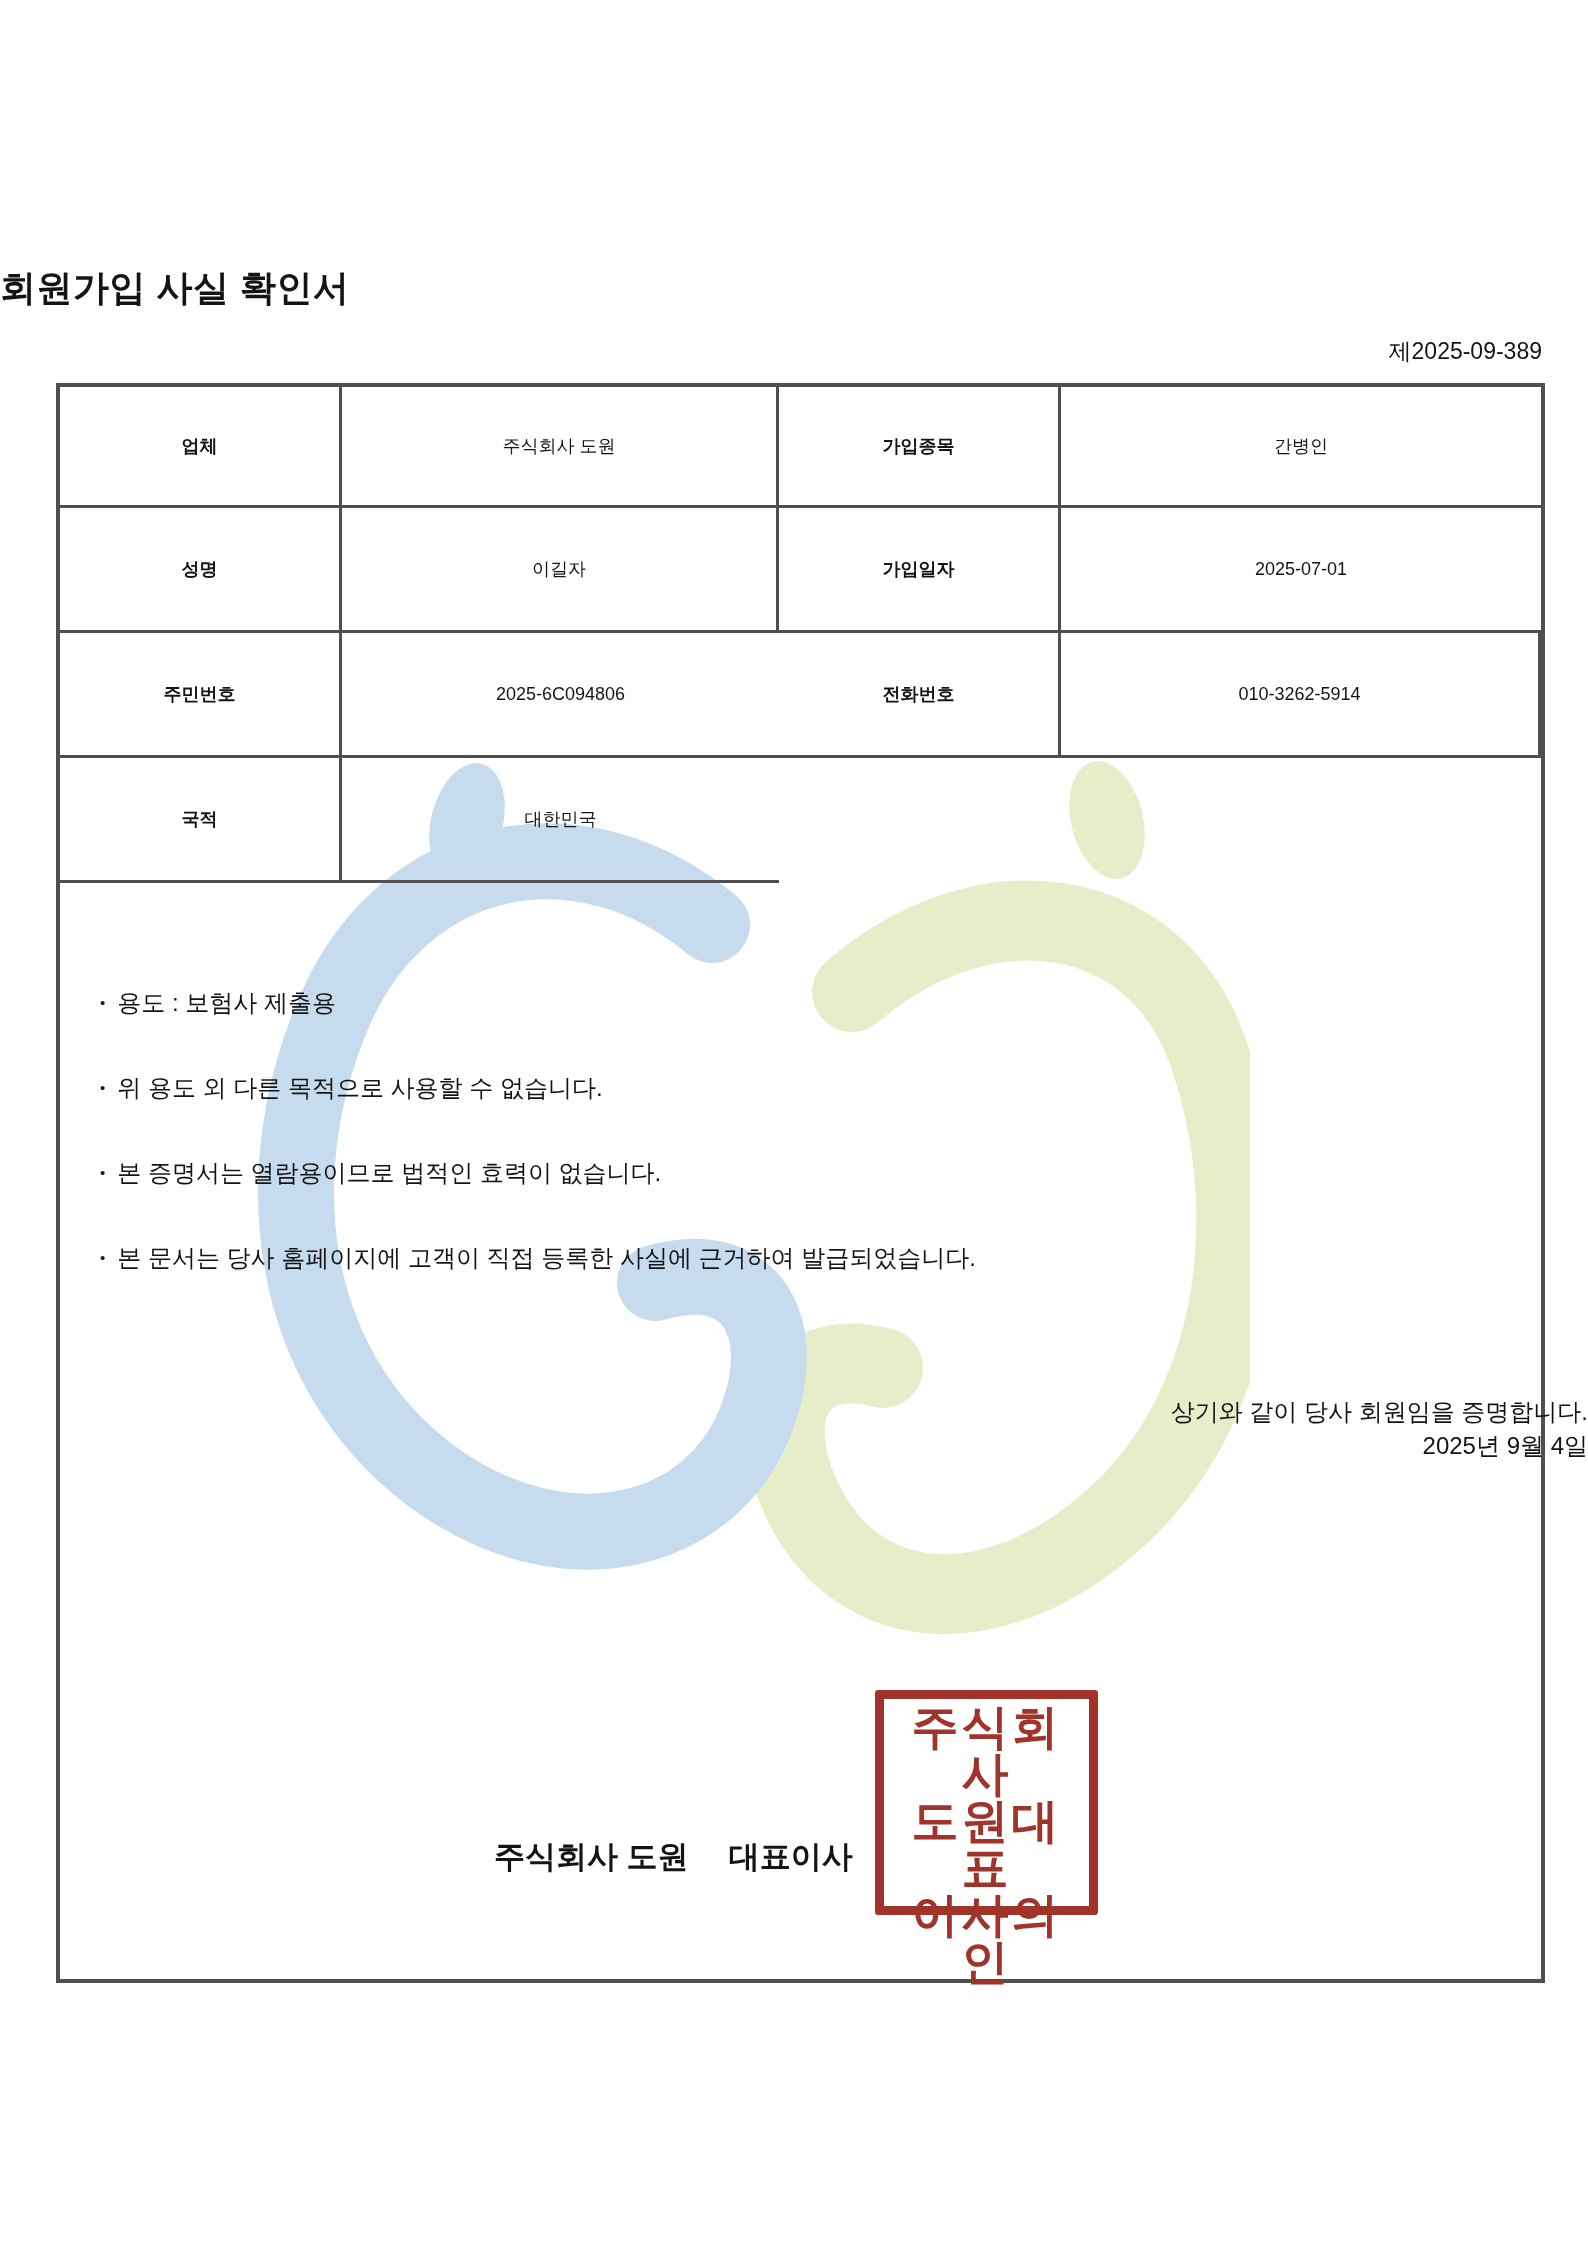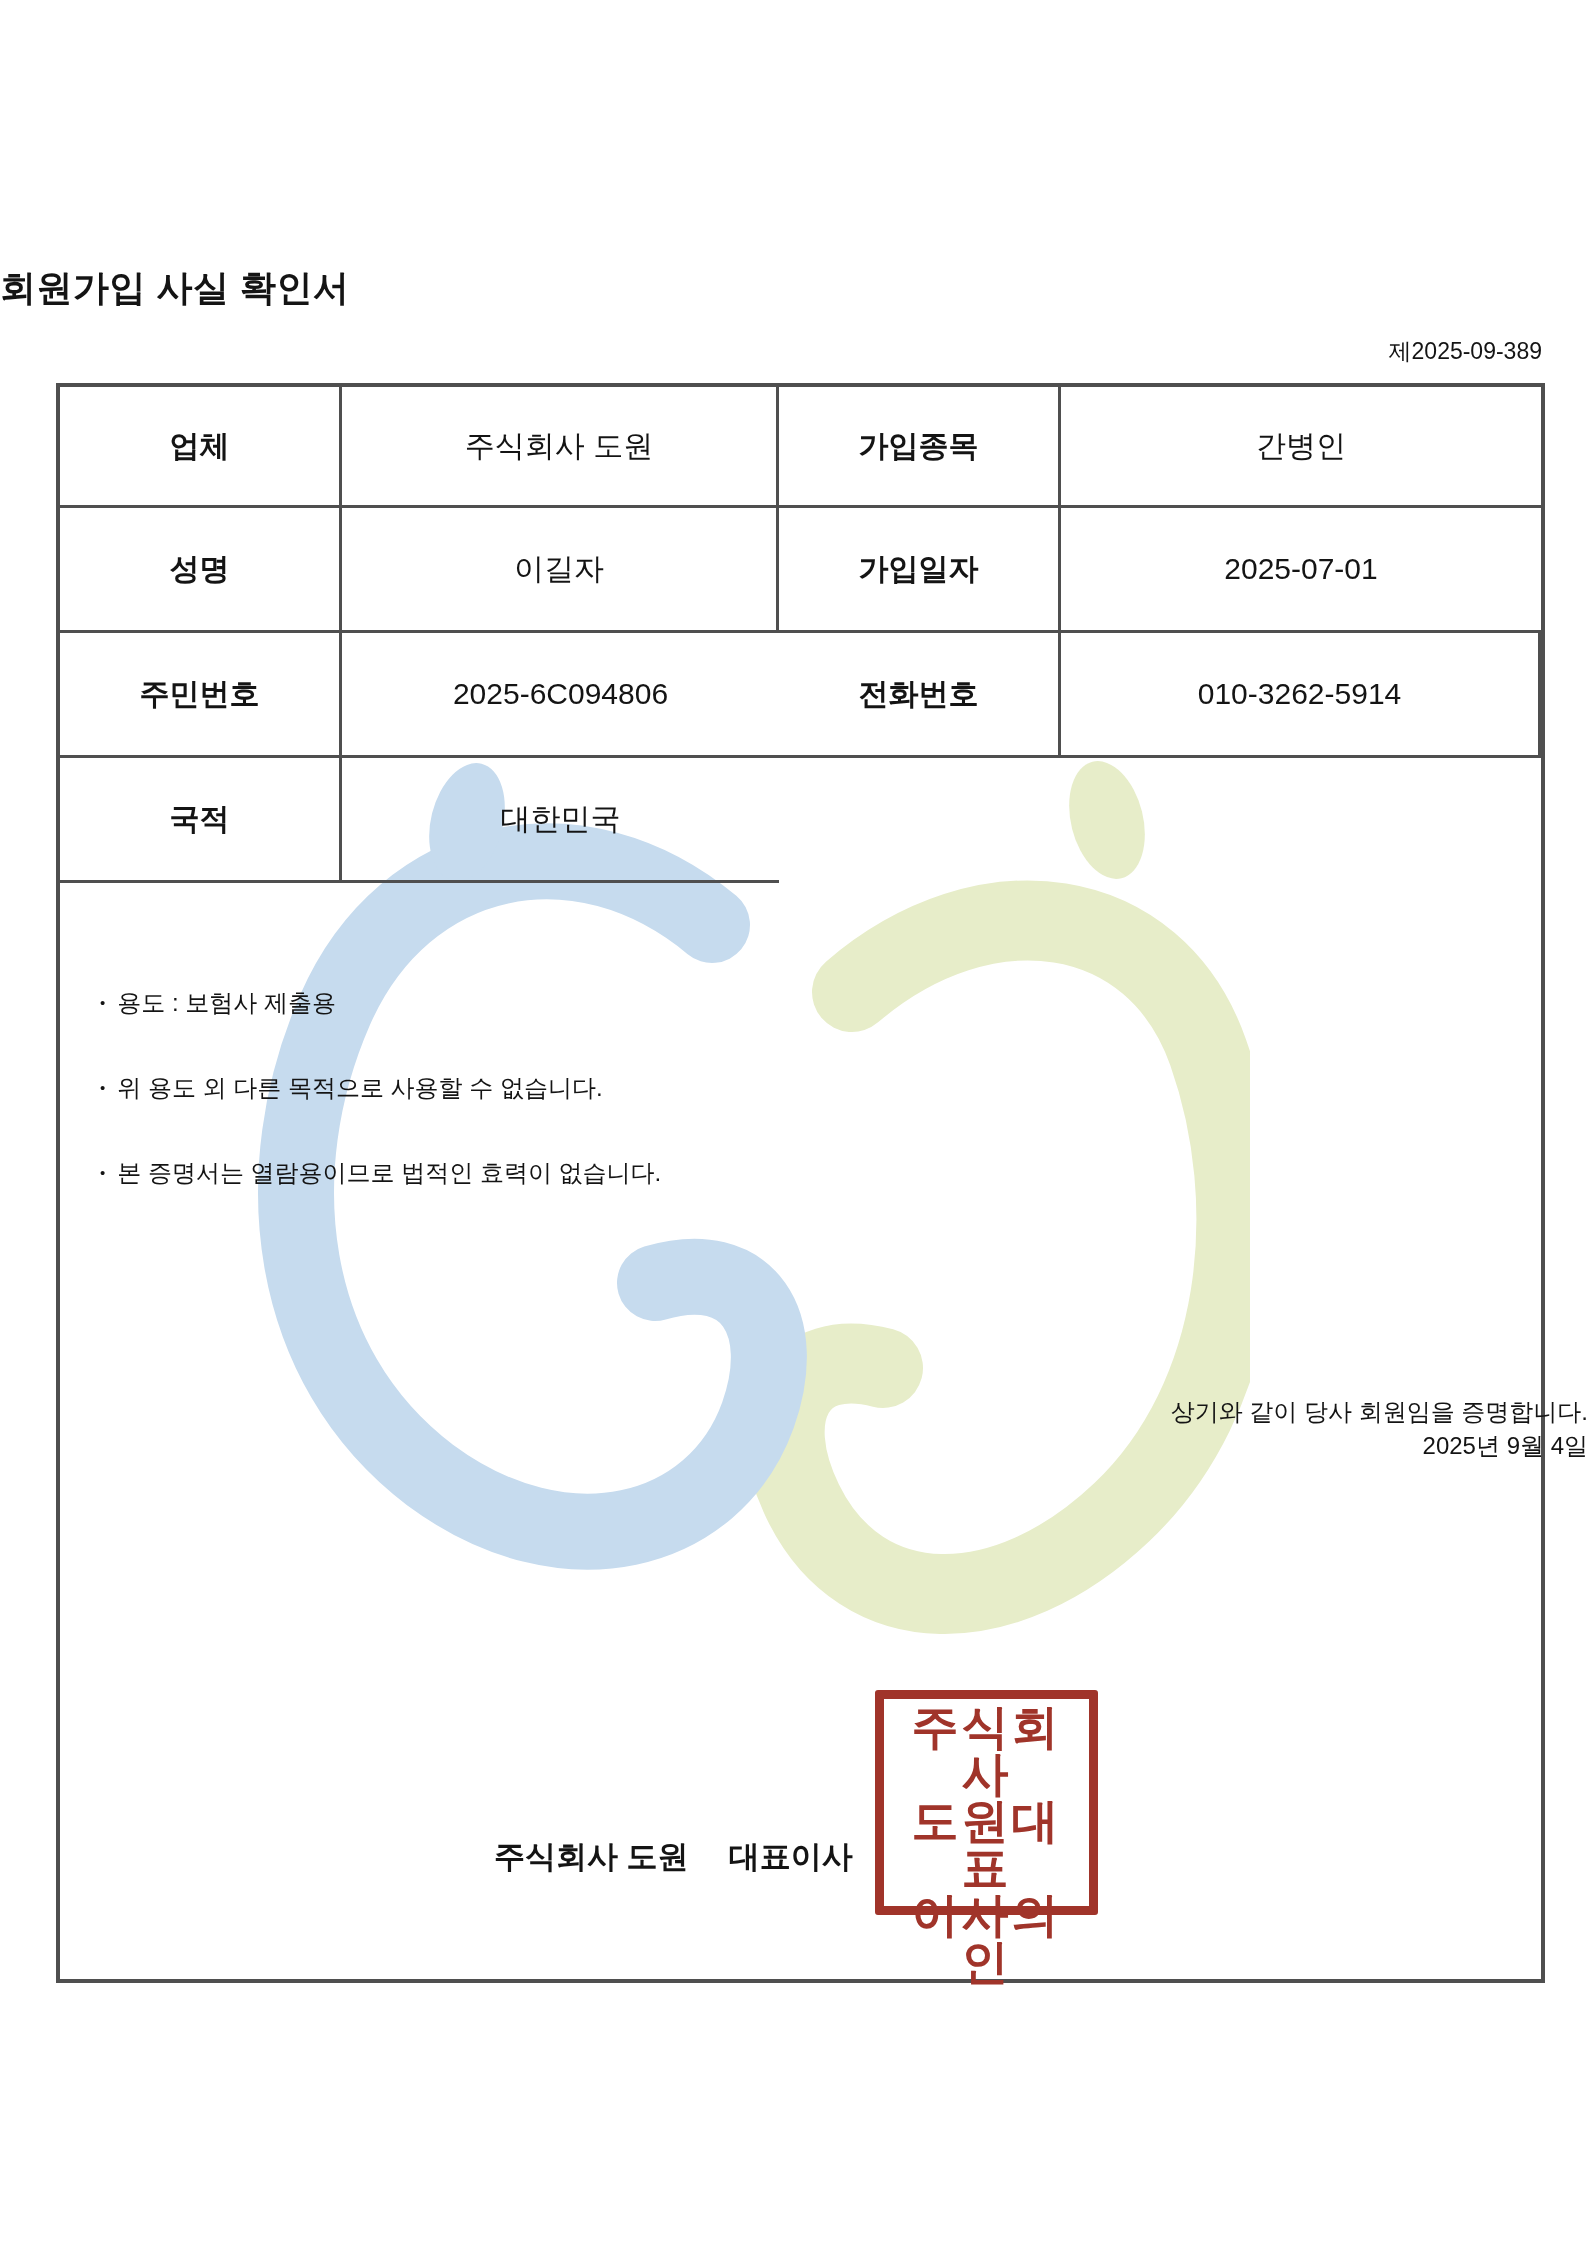--- a/index.html
+++ b/index.html
@@ -49,21 +49,21 @@
     grid-template-rows: 121px 125px 125px 125px 1fr;
     background: transparent;
     z-index: 1;
   }
   .cell {
     border-right: 3px solid var(--border, #4f4f4f);
     border-bottom: 3px solid var(--border, #4f4f4f);
     display: flex;
     align-items: center;
     justify-content: center;
-    font-size: 30px;
+    font-size: 18px;
     text-align: right;
   }
   .cell.lastcol { border-right: none; }
   .cell.label { font-weight: 700; }
   .bigcell {
     grid-column: 1 / -1;
     border-bottom: none;
     border-right: none;
   }
   .notes {
@@ -166,20 +166,21 @@
     <div class="cell label">국적</div>
     <div class="cell lastcol">대한민국</div>
 
     <div class="cell bigcell"></div>
   </div>
 
   <ul class="notes">
     <li class="note">용도 : 보험사 제출용</li>
     <li class="note">위 용도 외 다른 목적으로 사용할 수 없습니다.</li>
     <li class="note">본 증명서는 열람용이므로 법적인 효력이 없습니다.</li>
+    <li class="note">본 문서는 당사 홈페이지에 고객이 직접 등록한 사실에 근거하여 발급되었습니다.</li>
   </ul>
 
   <div class="statement-block">
     <div>상기와 같이 당사 회원임을 증명합니다.</div>
     <div>2025년 9월 4일</div>
   </div>
 
   <div class="signature">
     <span>주식회사 도원</span><span class="role">대표이사</span>
   </div>

